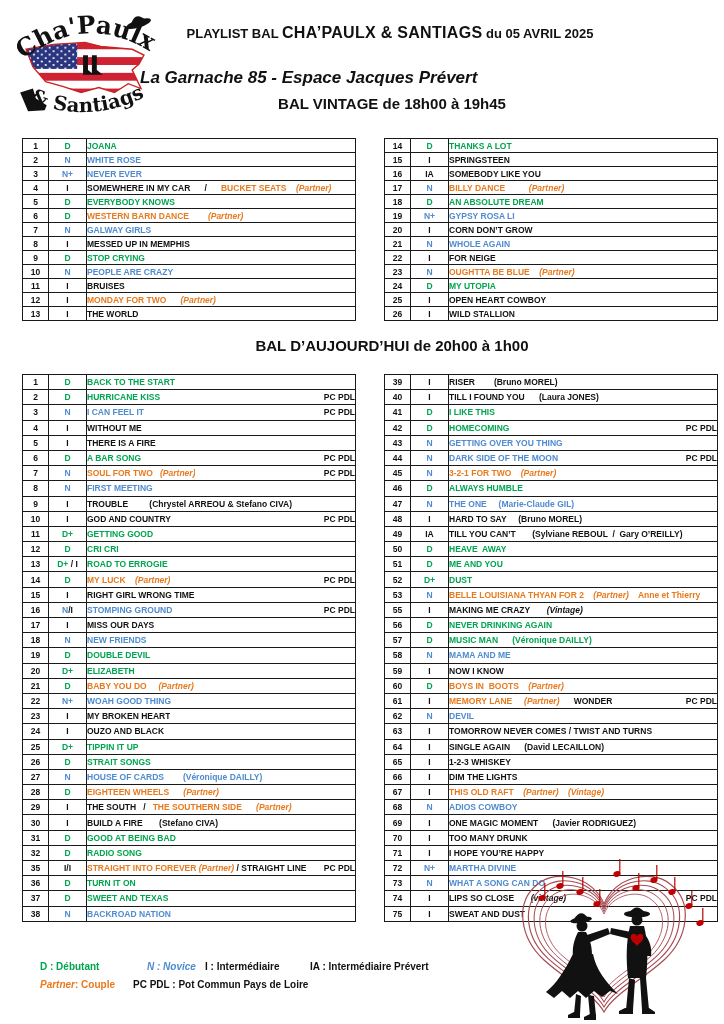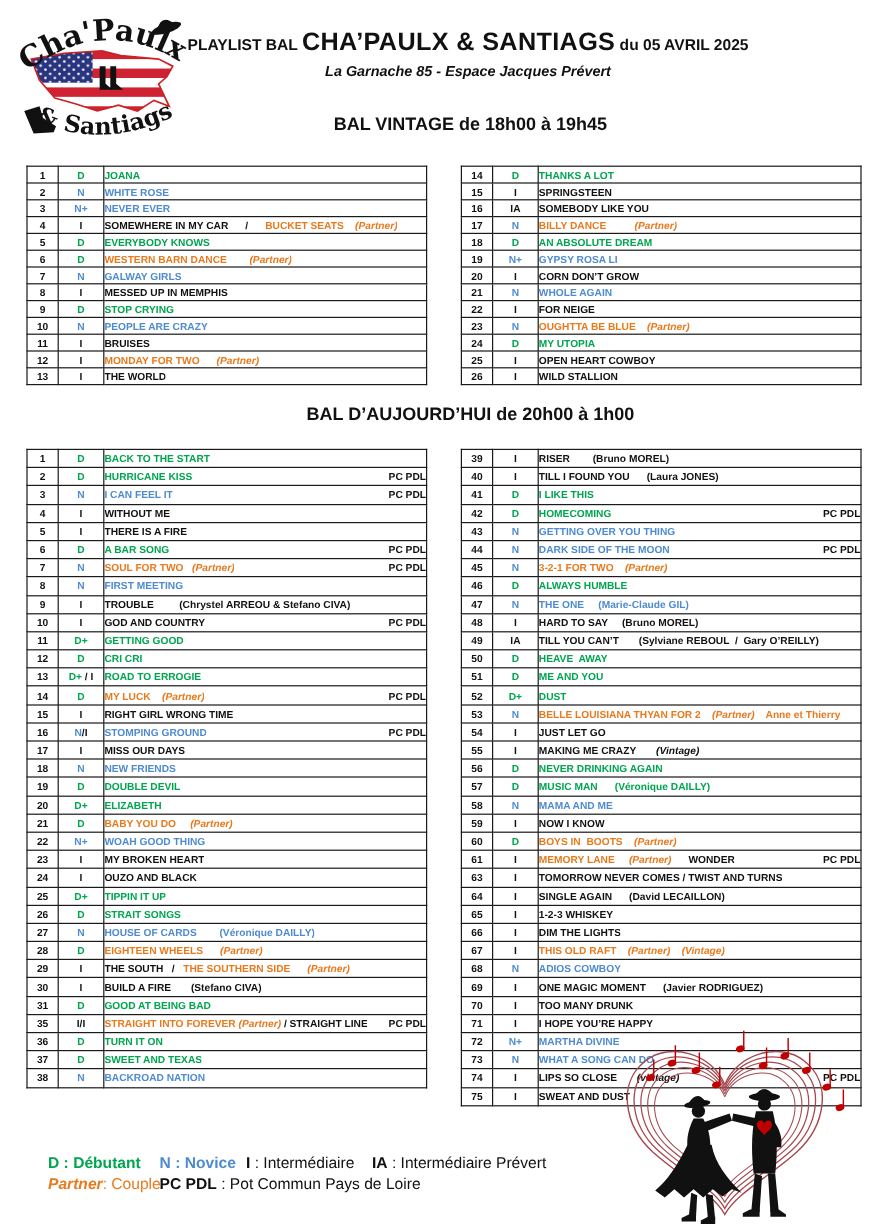--- a/index.html
+++ b/index.html
@@ -6,29 +6,29 @@
   body{
     width:724px;height:1024px;position:relative;background:#fff;
     font-family:"Liberation Sans",sans-serif;color:#111;overflow:hidden;
   }
   
   .c-g{color:var(--g,#00A550);}
   .c-b{color:var(--b,#4E8BD0);}
   .c-o{color:var(--o,#E87A1E);}
   .c-k{color:#111;}
   .it{font-style:italic;}
-  .rg{font-weight:normal;}
+  .rg{font-weight:bold;}
 
   
   .logo{position:absolute;left:12px;top:8px;width:148px;height:112px;}
   .title-line{position:absolute;left:140px;top:24px;width:500px;text-align:center;white-space:nowrap;}
   .title-prefix,.title-suffix{font-size:13px;font-weight:bold;}
-  .title-main{font-size:21px;font-weight:bold;letter-spacing:.3px;}
-  .subtitle{position:absolute;left:140px;top:52px;width:500px;text-align:center;
-    font-size:12px;font-weight:bold;font-style:italic;}
+  .title-main{font-size:16px;font-weight:bold;letter-spacing:.3px;}
+  .subtitle{position:absolute;left:140px;top:68px;width:500px;
+    font-size:17px;font-weight:bold;font-style:italic;}
   .sec-heading{position:absolute;left:30px;width:724px;text-align:center;
     font-size:15px;font-weight:bold;white-space:pre;}
   .sec-heading.h1{top:95px;}
   .sec-heading.h2{top:337px;}
 
   
   table.playlist{position:absolute;border-collapse:collapse;table-layout:fixed;width:334px;}
   table.t-s1-l{left:22px;top:138px;}
   table.t-s1-r{left:384px;top:138px;}
   table.t-s2-l{left:22px;top:374px;}
@@ -39,23 +39,23 @@
   .s2 tr{height:15.2px;}
   td.c-num{text-align:center;}
   td.c-lvl{text-align:center;white-space:pre;}
   td.c-title{padding:0 4px 0 5px;}
   .title-flex{display:flex;align-items:center;width:100%;}
   .t-parts{white-space:pre;overflow:hidden;}
   .t-right{margin-left:auto;padding-left:3px;white-space:nowrap;color:#111;}
 
   
   .legend{position:absolute;left:0;top:0;width:724px;height:1024px;pointer-events:none;}
-  .lg-item{position:absolute;font-size:13px;font-weight:bold;white-space:pre;text-align:center;}
+  .lg-item{position:absolute;font-size:10px;font-weight:bold;white-space:pre;text-align:center;}
   .lg1-0{left:40px;top:961px;}
-  .lg1-1{left:133px;top:961px;}
+  .lg1-1{left:147px;top:961px;font-style:italic;}
   .lg1-2{left:205px;top:961px;}
   .lg1-3{left:310px;top:961px;}
   .lg2-0{left:40px;top:979px;}
   .lg2-1{left:133px;top:979px;}
 
   
   .deco{position:absolute;left:484px;top:848px;width:240px;height:176px;z-index:5;pointer-events:none;}
 </style>
 </head>
 <body>
@@ -650,20 +650,29 @@
       <tr>
         <td class="c-num">31</td>
         <td class="c-lvl"><span class="c-g">D</span></td>
         <td class="c-title">
           <div class="title-flex">
             <span class="t-parts"><span class="c-g">GOOD AT BEING BAD</span></span>
           </div>
         </td>
       </tr>
       <tr>
+        <td class="c-num">32</td>
+        <td class="c-lvl"><span class="c-g">D</span></td>
+        <td class="c-title">
+          <div class="title-flex">
+            <span class="t-parts"><span class="c-g">RADIO SONG</span></span>
+          </div>
+        </td>
+      </tr>
+      <tr>
         <td class="c-num">35</td>
         <td class="c-lvl"><span class="c-k">I/I</span></td>
         <td class="c-title">
           <div class="title-flex">
             <span class="t-parts"><span class="c-o">STRAIGHT INTO FOREVER </span><span class="c-o it">(Partner)</span><span class="c-k"> / STRAIGHT LINE</span></span>
             <span class="t-right">PC PDL</span>
           </div>
         </td>
       </tr>
       <tr>
@@ -833,29 +842,20 @@
       <tr>
         <td class="c-num">53</td>
         <td class="c-lvl"><span class="c-b">N</span></td>
         <td class="c-title">
           <div class="title-flex">
             <span class="t-parts"><span class="c-o">BELLE LOUISIANA THYAN FOR 2</span><span class="c-o it">    (Partner)</span><span class="c-o">    Anne et Thierry</span></span>
           </div>
         </td>
       </tr>
       <tr>
-        <td class="c-num">54</td>
-        <td class="c-lvl"><span class="c-k">I</span></td>
-        <td class="c-title">
-          <div class="title-flex">
-            <span class="t-parts"><span class="c-k">JUST LET GO</span></span>
-          </div>
-        </td>
-      </tr>
-      <tr>
         <td class="c-num">55</td>
         <td class="c-lvl"><span class="c-k">I</span></td>
         <td class="c-title">
           <div class="title-flex">
             <span class="t-parts"><span class="c-k">MAKING ME CRAZY</span><span class="c-k it">       (Vintage)</span></span>
           </div>
         </td>
       </tr>
       <tr>
         <td class="c-num">56</td>
@@ -902,20 +902,29 @@
           </div>
         </td>
       </tr>
       <tr>
         <td class="c-num">61</td>
         <td class="c-lvl"><span class="c-k">I</span></td>
         <td class="c-title">
           <div class="title-flex">
             <span class="t-parts"><span class="c-o">MEMORY LANE</span><span class="c-o it">     (Partner)</span><span class="c-k">      WONDER</span></span>
             <span class="t-right">PC PDL</span>
+          </div>
+        </td>
+      </tr>
+      <tr>
+        <td class="c-num">62</td>
+        <td class="c-lvl"><span class="c-b">N</span></td>
+        <td class="c-title">
+          <div class="title-flex">
+            <span class="t-parts"><span class="c-b">DEVIL</span></span>
           </div>
         </td>
       </tr>
       <tr>
         <td class="c-num">63</td>
         <td class="c-lvl"><span class="c-k">I</span></td>
         <td class="c-title">
           <div class="title-flex">
             <span class="t-parts"><span class="c-k">TOMORROW NEVER COMES / TWIST AND TURNS</span></span>
           </div>

